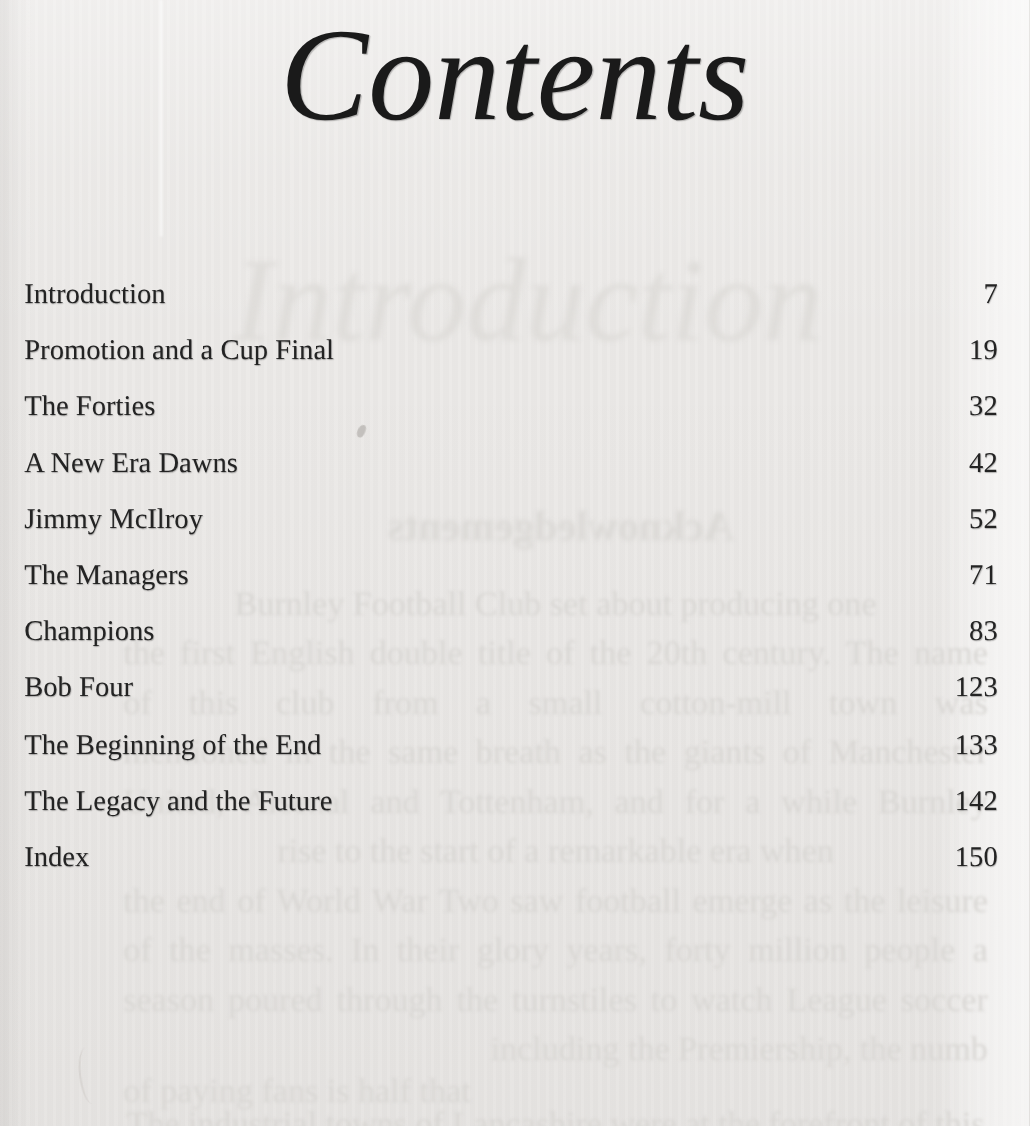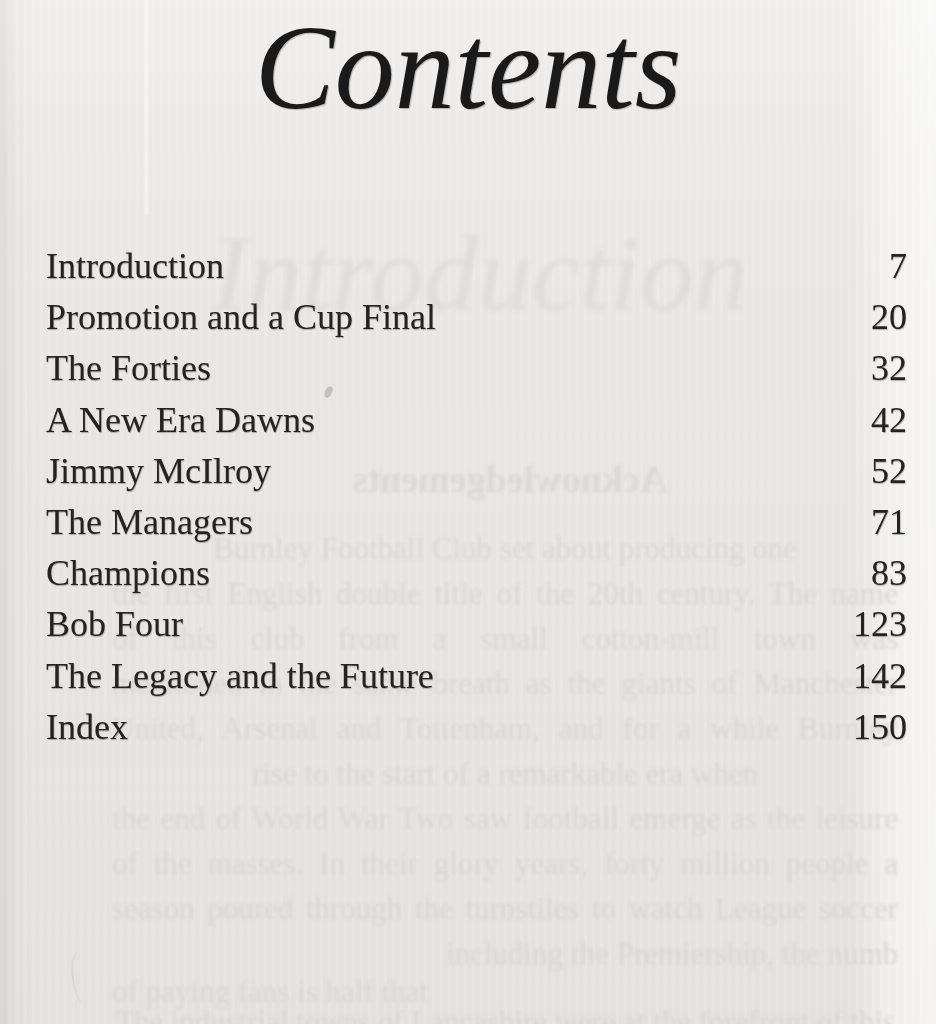--- a/index.html
+++ b/index.html
@@ -47,24 +47,23 @@
     font-size:120px; line-height:1;
     text-align:center; color:#1a1a1a;
     text-shadow:1px 1px 1px rgba(0,0,0,0.25);
   }
   .toc{ position:absolute; top:241px; left:22px; right:29px; }
   .toc-row{
     display:flex; justify-content:space-between; align-items:baseline;
     height:51.2px; line-height:51.2px;
   }
   .toc-title,.toc-page{
-    font-size:36px; color:#232323;
+    font-size:26px; color:#232323;
     text-shadow:0.5px 1px 1px rgba(20,20,20,0.30);
     white-space:nowrap;
-    margin-left:24px;
   }
 
   
   .fold-line{
     position:absolute; left:145px; top:0; width:3px; height:215px;
     background:rgba(255,255,255,0.5); filter:blur(1px);
   }
   .speck{
     position:absolute; left:325px; top:386px; width:7px; height:12px;
     background:#c3c0bd; border-radius:60% 40% 55% 45%;
@@ -102,21 +101,21 @@
 
   <h1 class="title">Contents</h1>
 
   <div class="toc" id="toc">
       <div class="toc-row">
         <span class="toc-title">Introduction</span>
         <span class="toc-page">7</span>
       </div>
       <div class="toc-row">
         <span class="toc-title">Promotion and a Cup Final</span>
-        <span class="toc-page">20</span>
+        <span class="toc-page">19</span>
       </div>
       <div class="toc-row">
         <span class="toc-title">The Forties</span>
         <span class="toc-page">32</span>
       </div>
       <div class="toc-row">
         <span class="toc-title">A New Era Dawns</span>
         <span class="toc-page">42</span>
       </div>
       <div class="toc-row">
@@ -129,20 +128,24 @@
       </div>
       <div class="toc-row">
         <span class="toc-title">Champions</span>
         <span class="toc-page">83</span>
       </div>
       <div class="toc-row">
         <span class="toc-title">Bob Four</span>
         <span class="toc-page">123</span>
       </div>
       <div class="toc-row">
+        <span class="toc-title">The Beginning of the End</span>
+        <span class="toc-page">133</span>
+      </div>
+      <div class="toc-row">
         <span class="toc-title">The Legacy and the Future</span>
         <span class="toc-page">142</span>
       </div>
       <div class="toc-row">
         <span class="toc-title">Index</span>
         <span class="toc-page">150</span>
       </div>
     </div>
 
   <div class="fold-line"></div>

